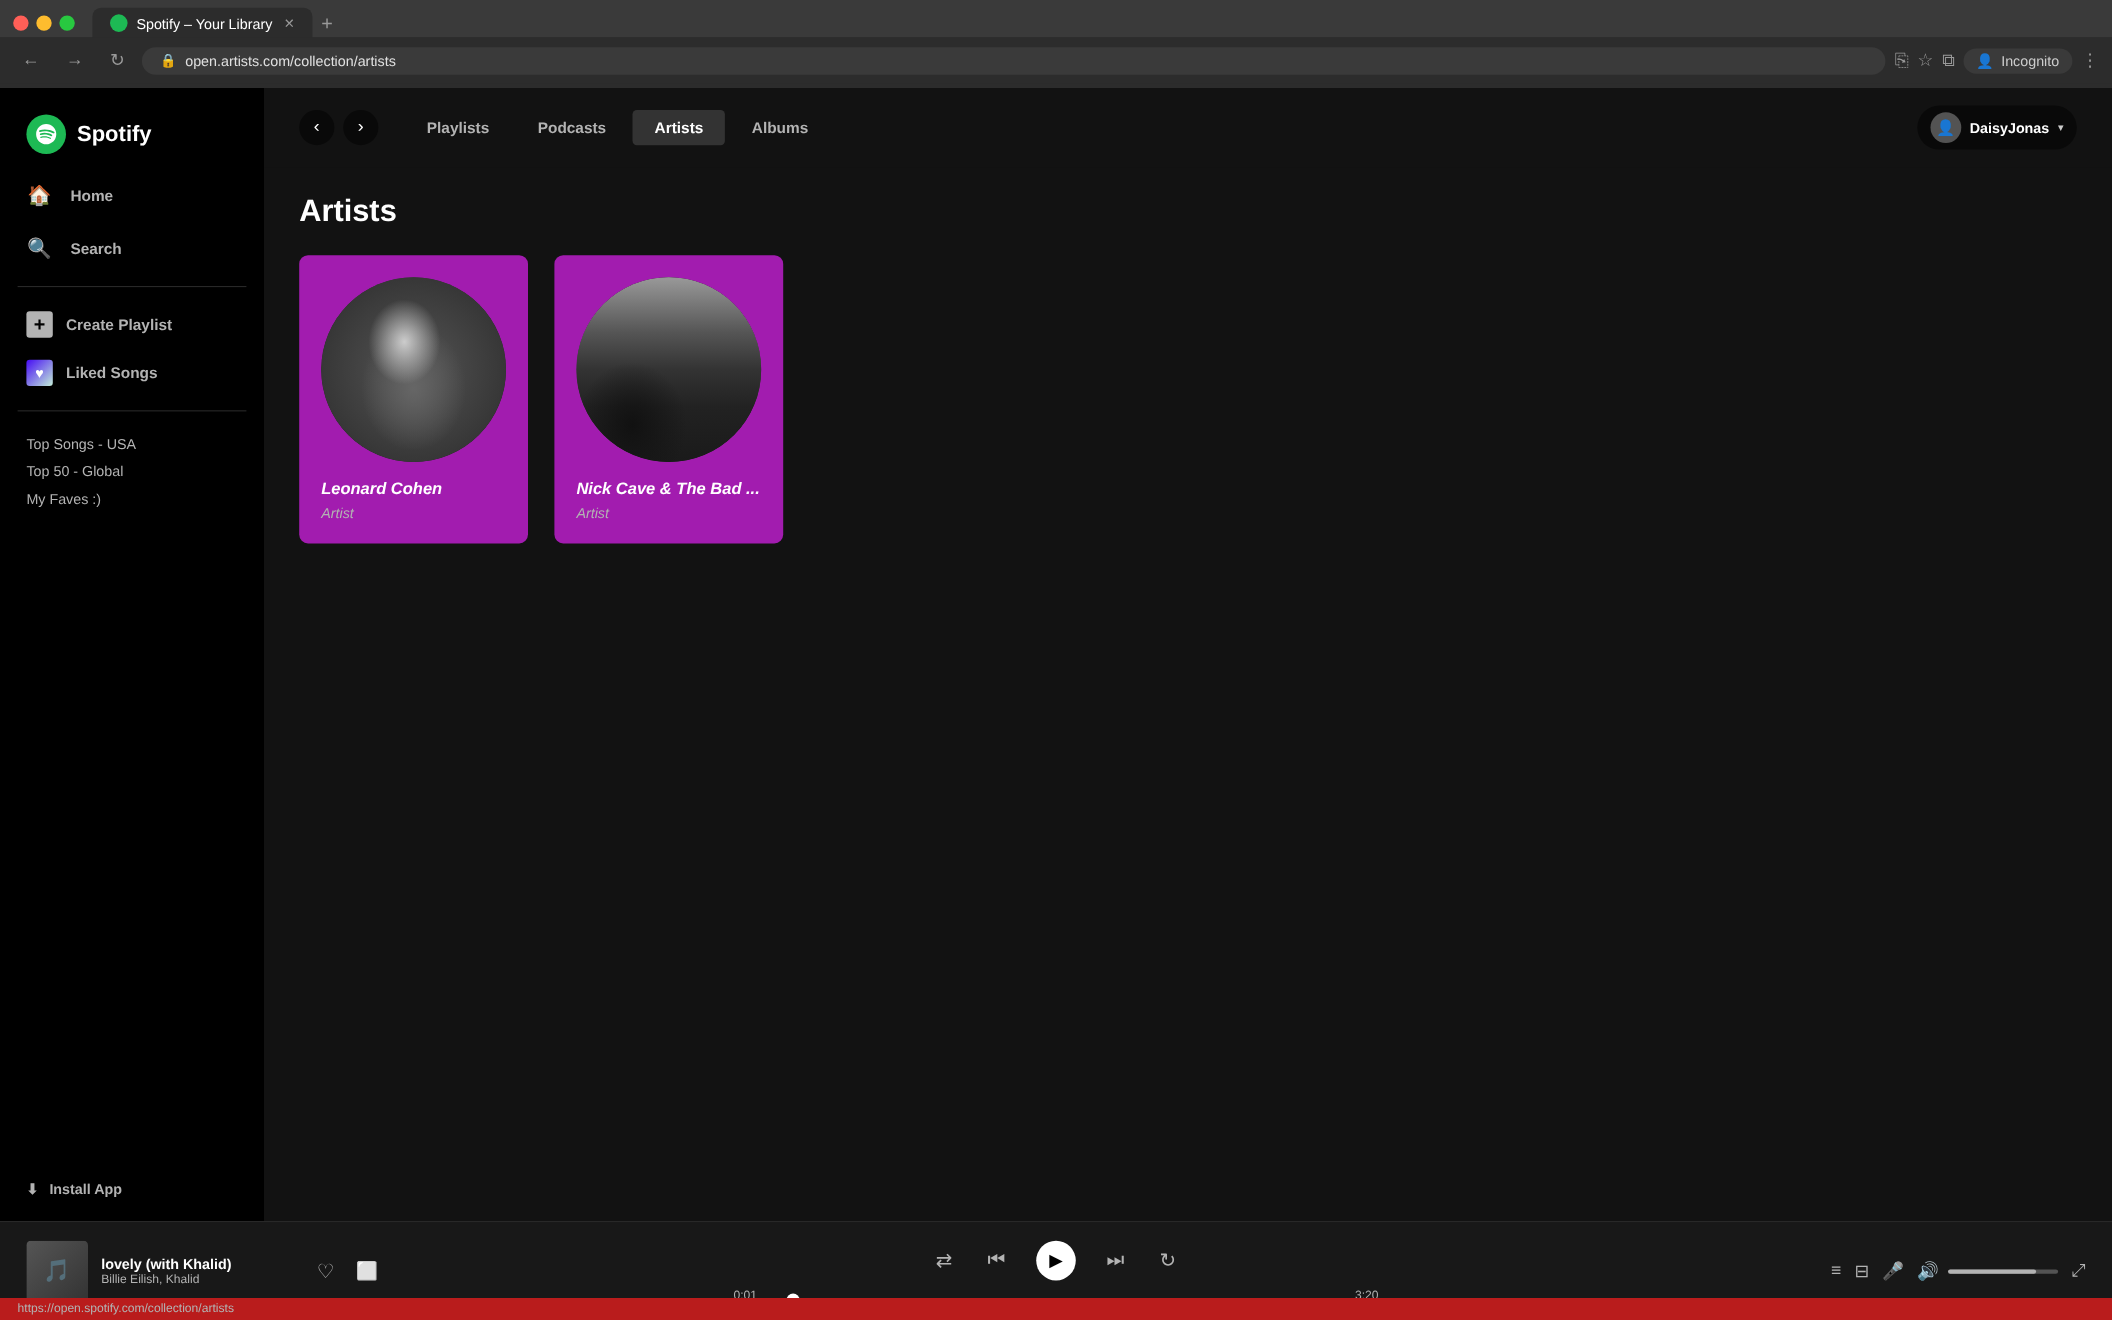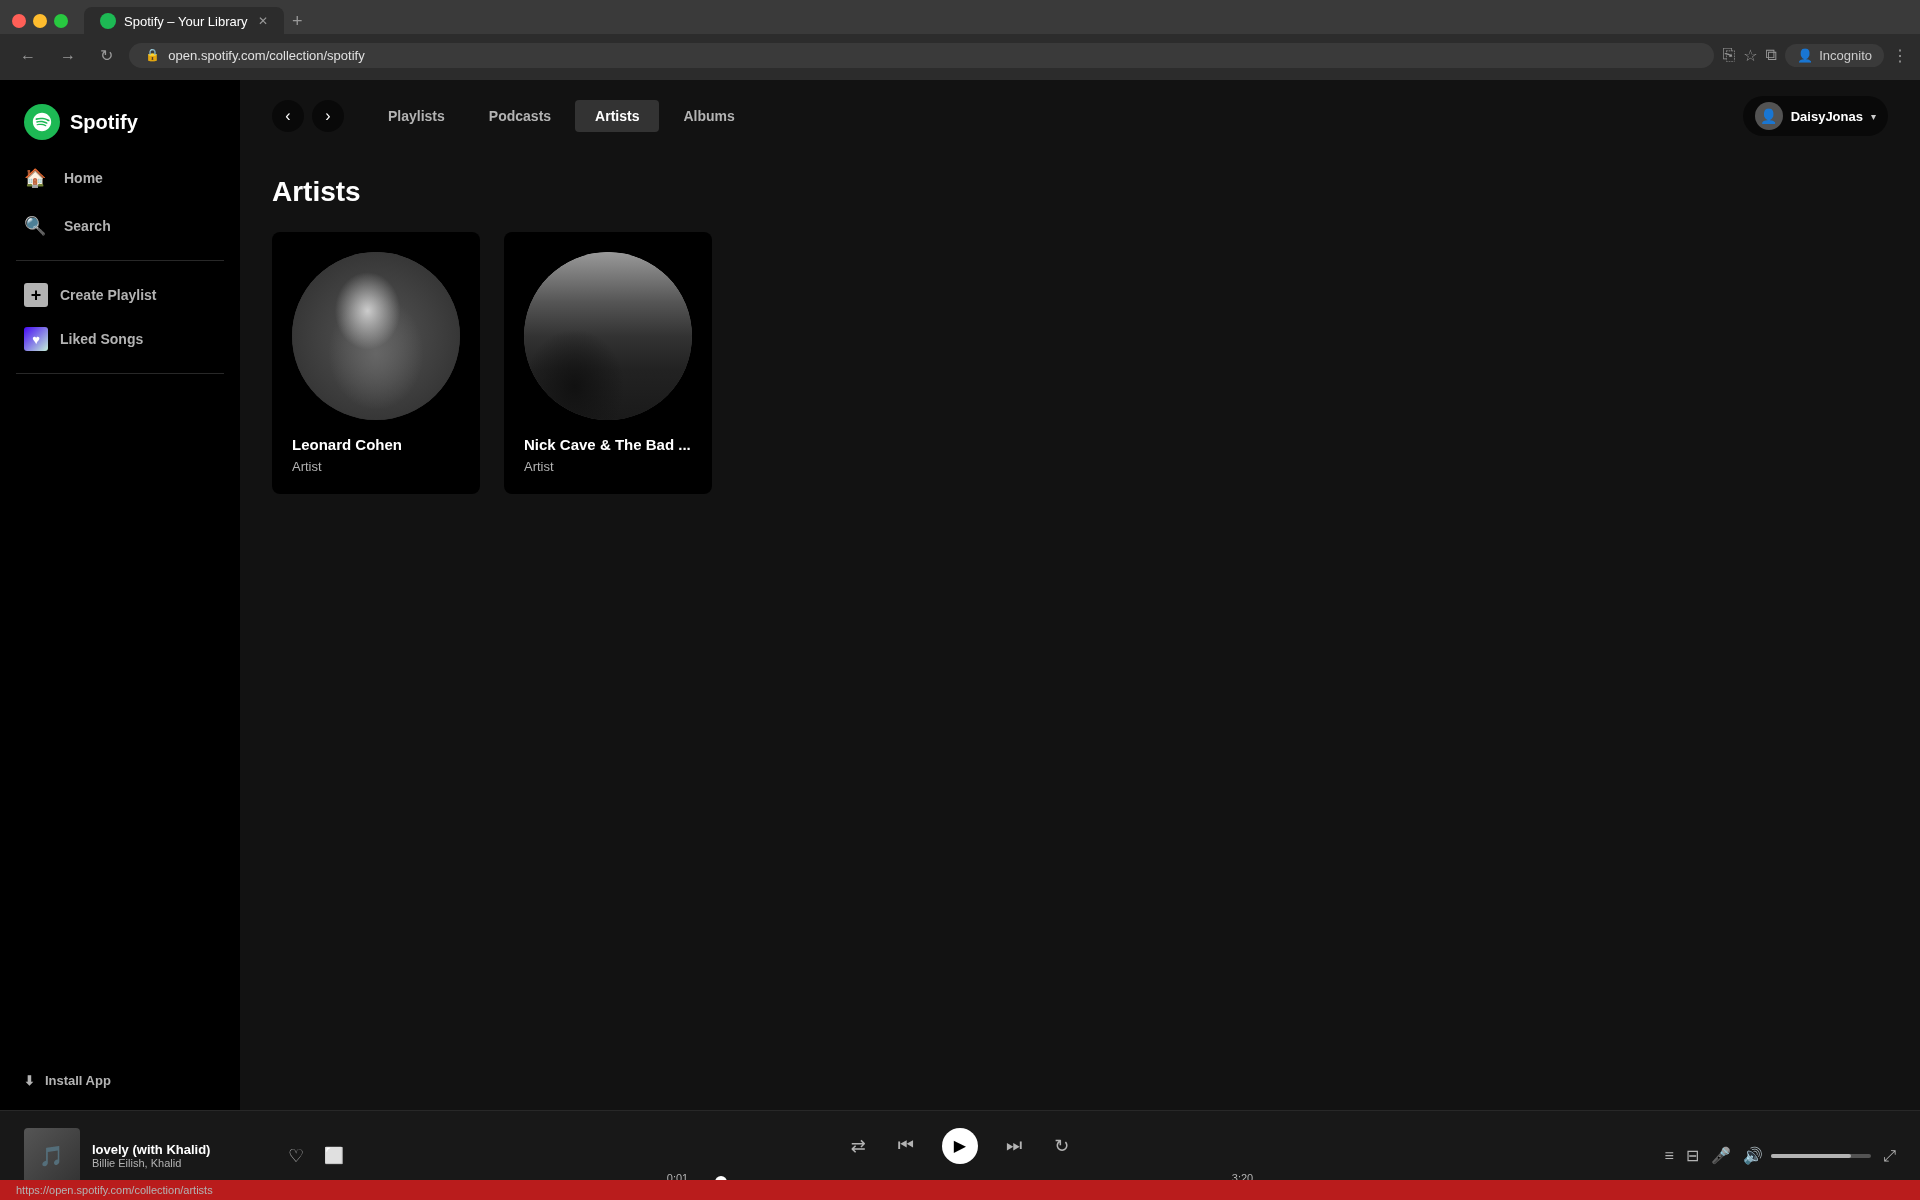--- a/index.html
+++ b/index.html
@@ -333,25 +333,26 @@
       margin-bottom: 24px;
       color: #fff;
     }
     .artist-grid {
       display: grid;
       grid-template-columns: repeat(auto-fill, minmax(200px, 1fr));
       gap: 24px;
       max-width: 1600px;
     }
     .artist-card {
-      background: #000000;
+      background: #a21caf;
       border-radius: 8px;
       padding: 20px;
       cursor: pointer;
       transition: background 0.2s;
+      font-style: italic;
     }
     .artist-image-container {
       width: 100%;
       aspect-ratio: 1;
       border-radius: 50%;
       overflow: hidden;
       margin-bottom: 16px;
       background: #333;
     }
     .artist-image-placeholder {
@@ -600,21 +601,21 @@
       <span class="tab-close">✕</span>
     </div>
     <span class="tab-new">+</span>
   </div>
   <div class="browser-nav-bar">
     <span class="nav-btn">←</span>
     <span class="nav-btn">→</span>
     <span class="nav-btn">↻</span>
     <div class="address-bar">
       <span class="address-bar-lock">🔒</span>
-      <span>open.spotify.com/collection/spotify</span>
+      <span>open.artists.com/collection/artists</span>
     </div>
     <div class="browser-actions">
       <span>⎘</span>
       <span>☆</span>
       <span>⧉</span>
       <div class="incognito-badge">
         <span>👤</span>
         <span>Incognito</span>
       </div>
       <span>⋮</span>
@@ -651,20 +652,25 @@
       <div class="create-icon">+</div>
       <span>Create Playlist</span>
     </div>
     <div class="sidebar-create">
       <div class="liked-icon">♥</div>
       <span>Liked Songs</span>
     </div>
 
     <div class="sidebar-divider"></div>
 
+    <div class="playlist-list">
+      <div class="playlist-item">Top Songs - USA</div>
+      <div class="playlist-item">Top 50 - Global</div>
+      <div class="playlist-item">My Faves :)</div>
+    </div>
 
     <div class="sidebar-bottom">
       <div class="install-app">
         <span>⬇</span>
         <span>Install App</span>
       </div>
     </div>
   </div>
 
   <div class="main-content">

